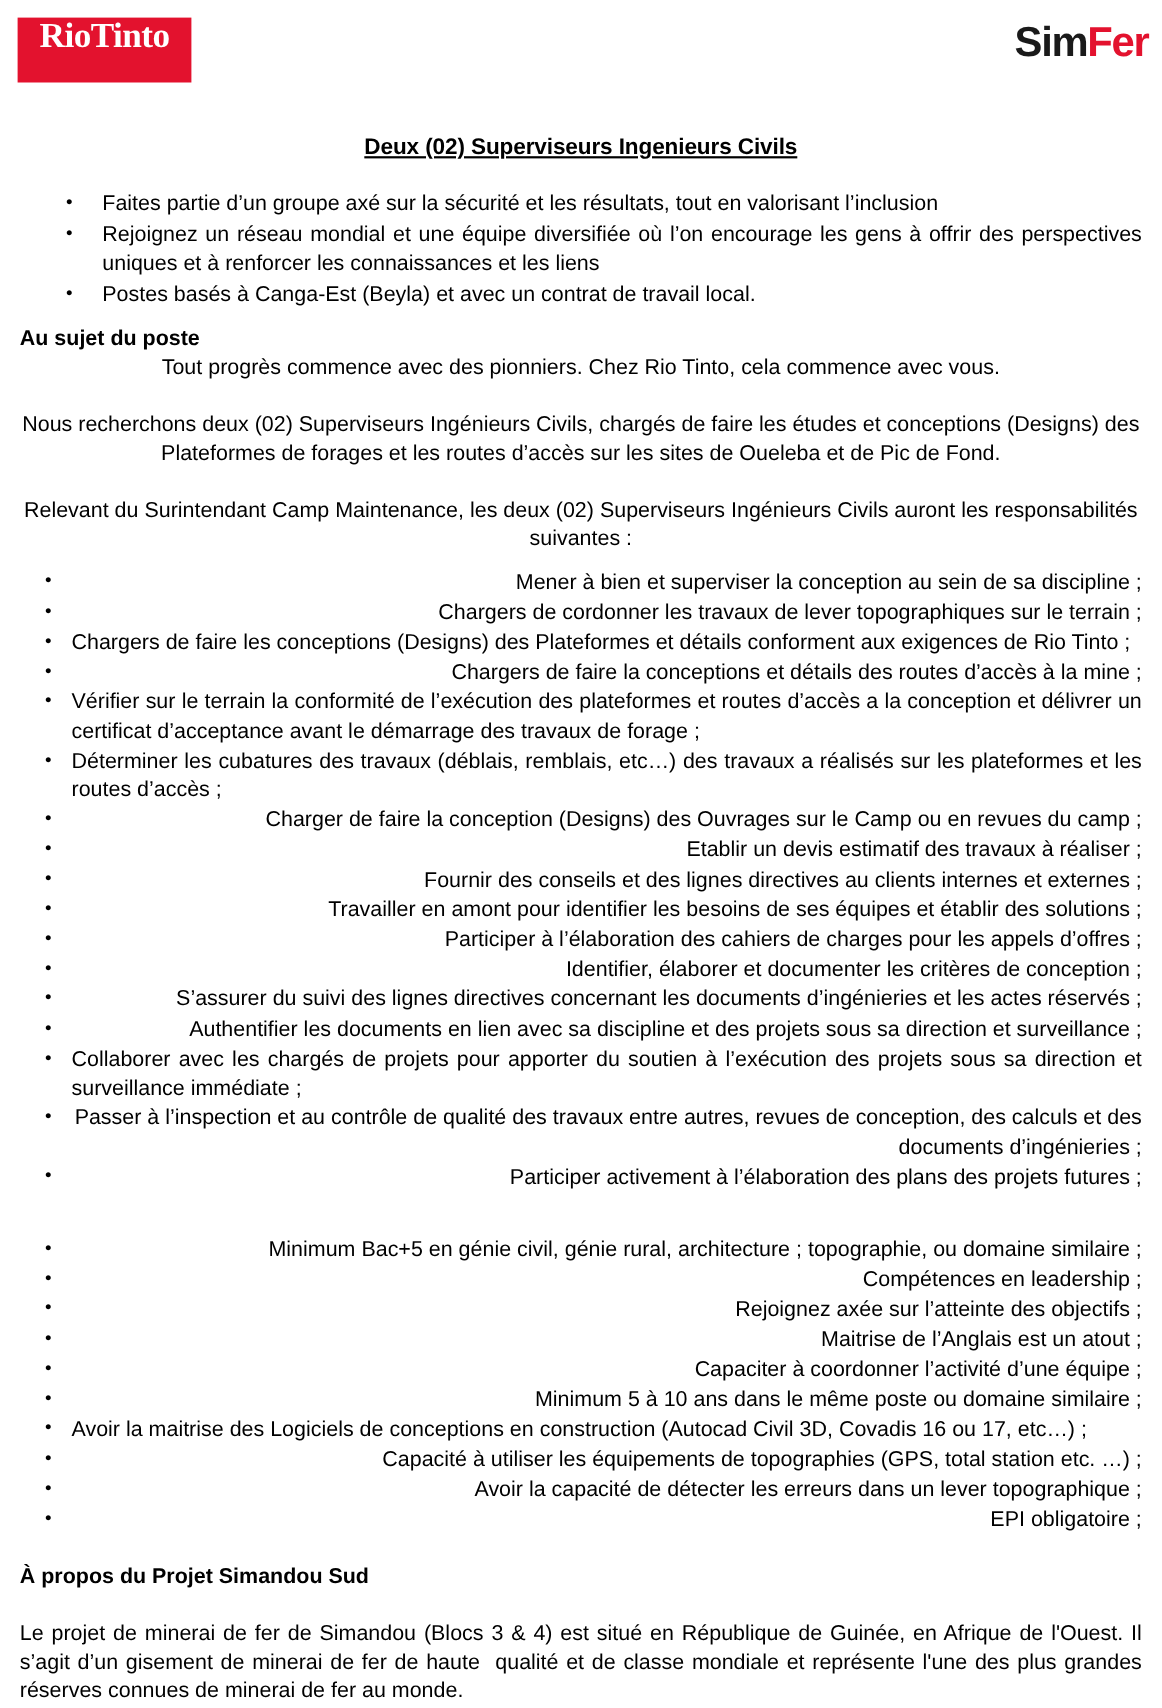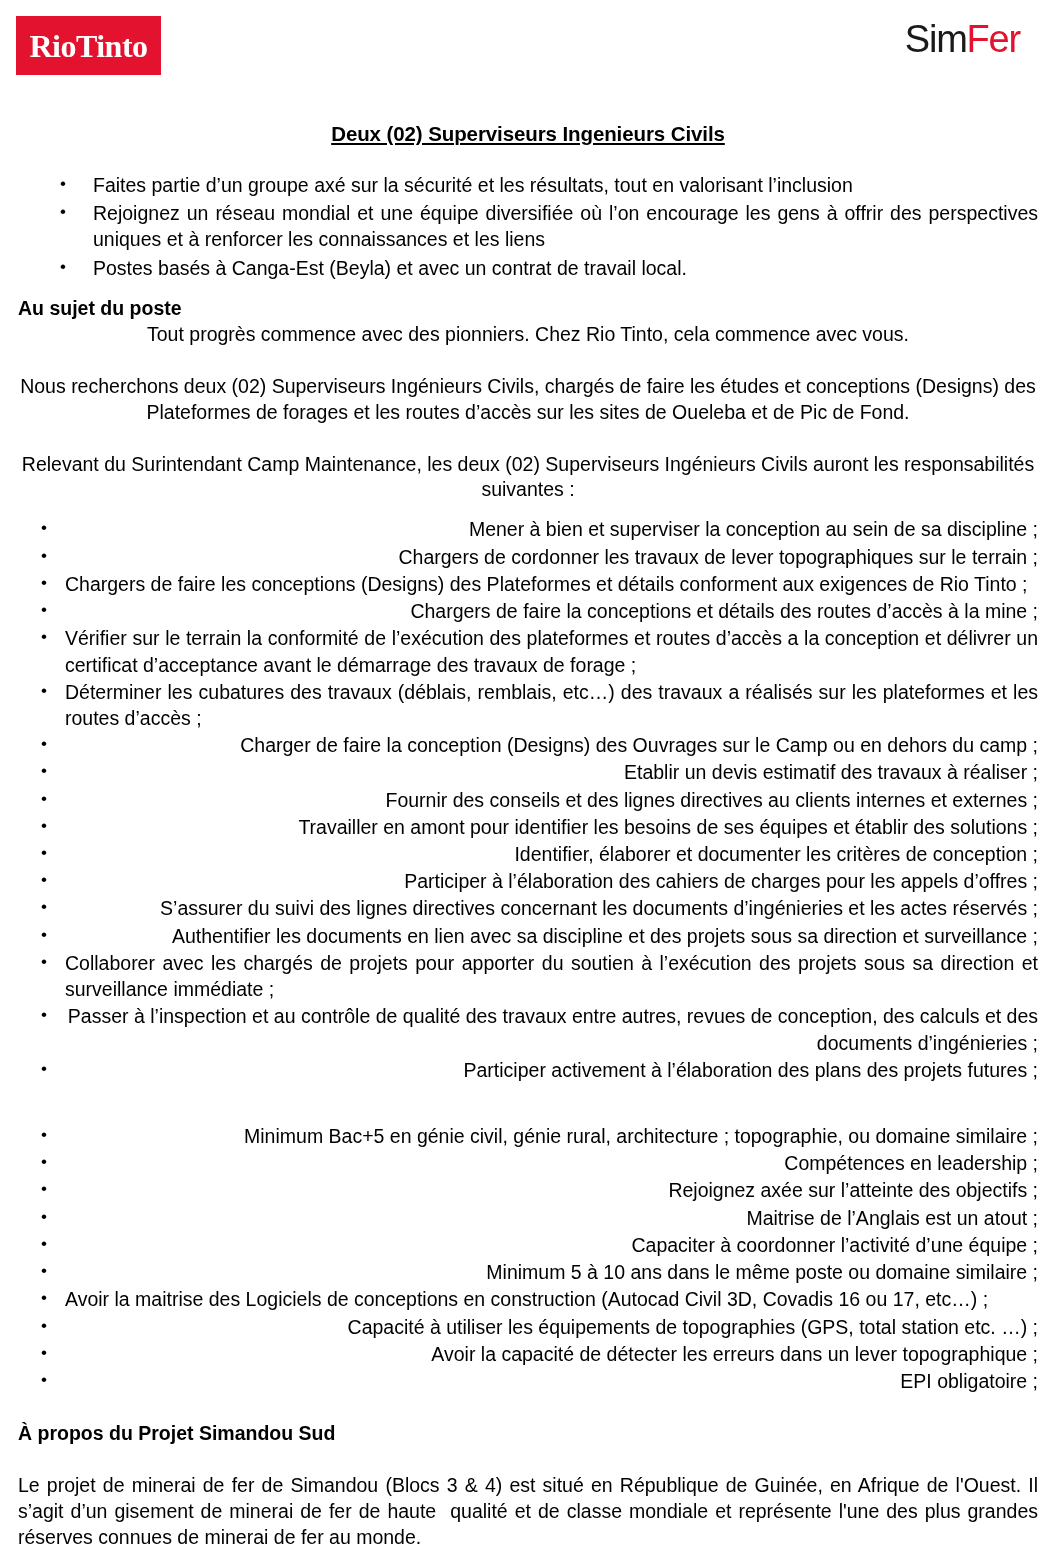--- a/index.html
+++ b/index.html
@@ -27,41 +27,40 @@
 
   
   .header {
     position: relative;
     height: 96px;
   }
   .riotinto-logo {
     position: absolute;
     left: 16px;
     top: 16px;
-    width: 145px;
+    width: 158px;
     height: 59px;
     background: #e3122e;
     display: flex;
-    align-items: center;
     justify-content: center;
   }
   .riotinto-logo .wordmark {
     font-family: "Liberation Serif", serif;
     font-weight: bold;
     font-size: 32px;
     letter-spacing: -0.5px;
     color: #ffffff;
     line-height: 1;
   }
   .simfer-logo {
     position: absolute;
-    right: 36px;
+    right: 12px;
     top: 20px;
     font-family: "Liberation Sans", sans-serif;
-    font-weight: normal;
+    font-weight: bold;
     font-size: 38px;
     letter-spacing: -1.2px;
     line-height: 1;
     white-space: nowrap;
   }
   .simfer-logo .sim { color: #1a1a1a; }
   .simfer-logo .fer { color: #e3122e; }
 
   
   .content {
@@ -176,26 +175,26 @@
 
     <div class="spacer-half"></div>
 
     <ul class="bullets task-list">
       <li class="no-justify">Mener à bien et superviser la conception au sein de sa discipline ;</li>
       <li class="no-justify">Chargers de cordonner les travaux de lever topographiques sur le terrain ;</li>
       <li>Chargers de faire les conceptions (Designs) des Plateformes et détails conforment aux exigences de Rio Tinto ;</li>
       <li class="no-justify">Chargers de faire la conceptions et détails des routes d’accès à la mine ;</li>
       <li>Vérifier sur le terrain la conformité de l’exécution des plateformes et routes d’accès a la conception et délivrer un certificat d’acceptance avant le démarrage des travaux de forage ;</li>
       <li>Déterminer les cubatures des travaux (déblais, remblais, etc…) des travaux a réalisés sur les plateformes et les routes d’accès ;</li>
-      <li class="no-justify">Charger de faire la conception (Designs) des Ouvrages sur le Camp ou en dehors du camp ;</li>
+      <li class="no-justify">Charger de faire la conception (Designs) des Ouvrages sur le Camp ou en revues du camp ;</li>
       <li class="no-justify">Etablir un devis estimatif des travaux à réaliser ;</li>
       <li class="no-justify">Fournir des conseils et des lignes directives au clients internes et externes ;</li>
       <li class="no-justify">Travailler en amont pour identifier les besoins de ses équipes et établir des solutions ;</li>
+      <li class="no-justify">Participer à l’élaboration des cahiers de charges pour les appels d’offres ;</li>
       <li class="no-justify">Identifier, élaborer et documenter les critères de conception ;</li>
-      <li class="no-justify">Participer à l’élaboration des cahiers de charges pour les appels d’offres ;</li>
       <li class="no-justify">S’assurer du suivi des lignes directives concernant les documents d’ingénieries et les actes réservés ;</li>
       <li class="no-justify">Authentifier les documents en lien avec sa discipline et des projets sous sa direction et surveillance ;</li>
       <li>Collaborer avec les chargés de projets pour apporter du soutien à l’exécution des projets sous sa direction et surveillance immédiate ;</li>
       <li class="no-justify">Passer à l’inspection et au contrôle de qualité des travaux entre autres, revues de conception, des calculs et des documents d’ingénieries ;</li>
       <li class="no-justify">Participer activement à l’élaboration des plans des projets futures ;</li>
     </ul>
 
     <div class="spacer-line"></div>
 
 

